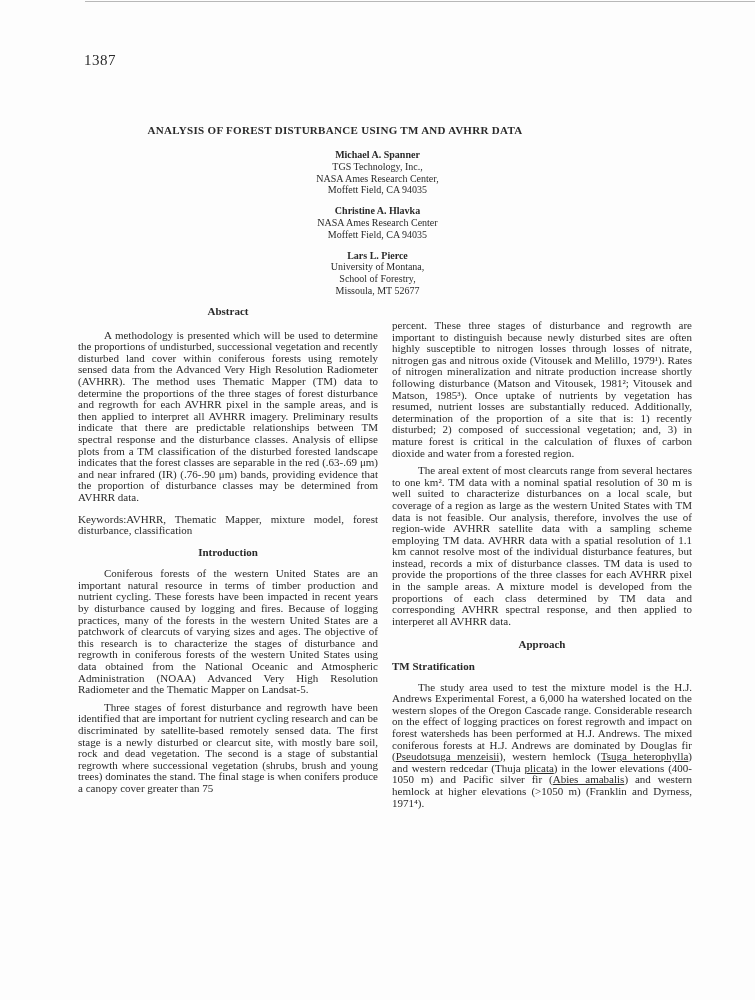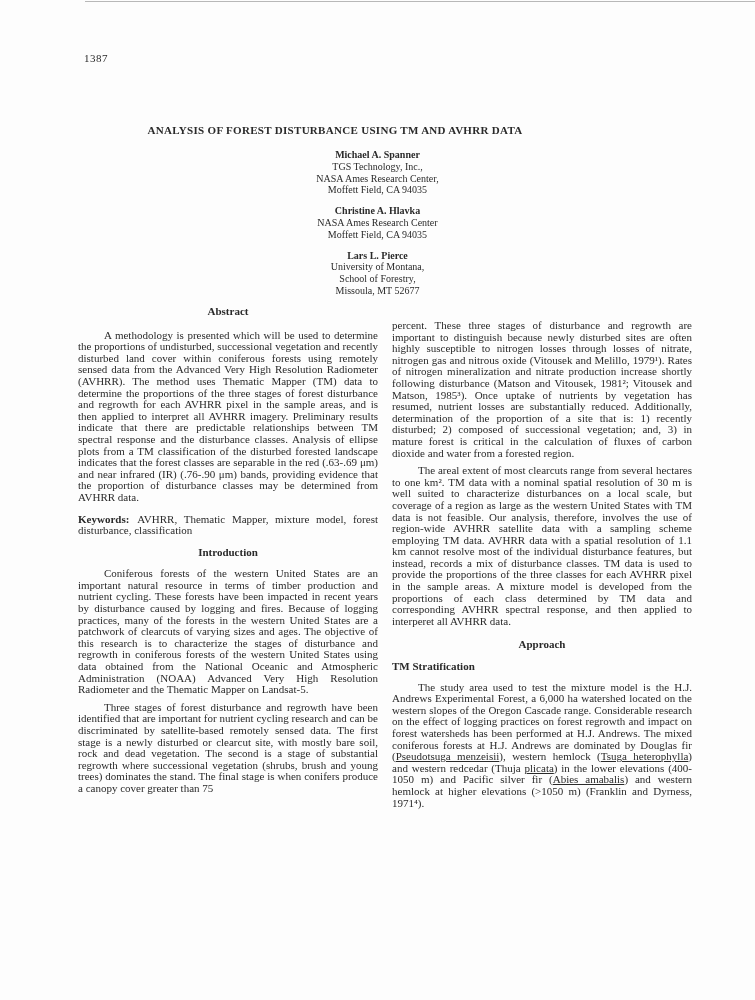--- a/index.html
+++ b/index.html
@@ -20,21 +20,21 @@
     top: 1px;
     left: 85px;
     width: 670px;
     height: 1px;
     background: #b8b8b8;
   }
   .page-number {
     position: absolute;
     top: 52px;
     left: 84px;
-    font-size: 11px;
+    font-size: 15px;
     letter-spacing: 0.5px;
   }
   .doc-title {
     position: absolute;
     top: 124px;
     left: 0;
     width: 670px;
     text-align: center;
     font-weight: bold;
     font-size: 11px;
@@ -77,21 +77,21 @@
   .abstract-heading { margin-bottom: 12px !important; }
   .intro-heading { margin-top: 10px !important; margin-bottom: 10px !important; }
   .approach-heading { margin-top: 12px !important; margin-bottom: 10px !important; }
   .sub-heading {
     font-weight: bold;
     text-align: left;
     margin-bottom: 9px !important;
     text-indent: 0;
   }
   .keywords { margin-top: 10px !important; }
-  .keywords-label { font-weight: bold; margin-right: 8px; }
+  .keywords-label { font-weight: normal; margin-right: 0; }
 </style>
 </head>
 <body>
 
 <div class="scan-line-top"></div>
 
 <div class="page-number">1387</div>
 
 <div class="doc-title">ANALYSIS OF FOREST DISTURBANCE USING TM AND AVHRR DATA</div>
 

